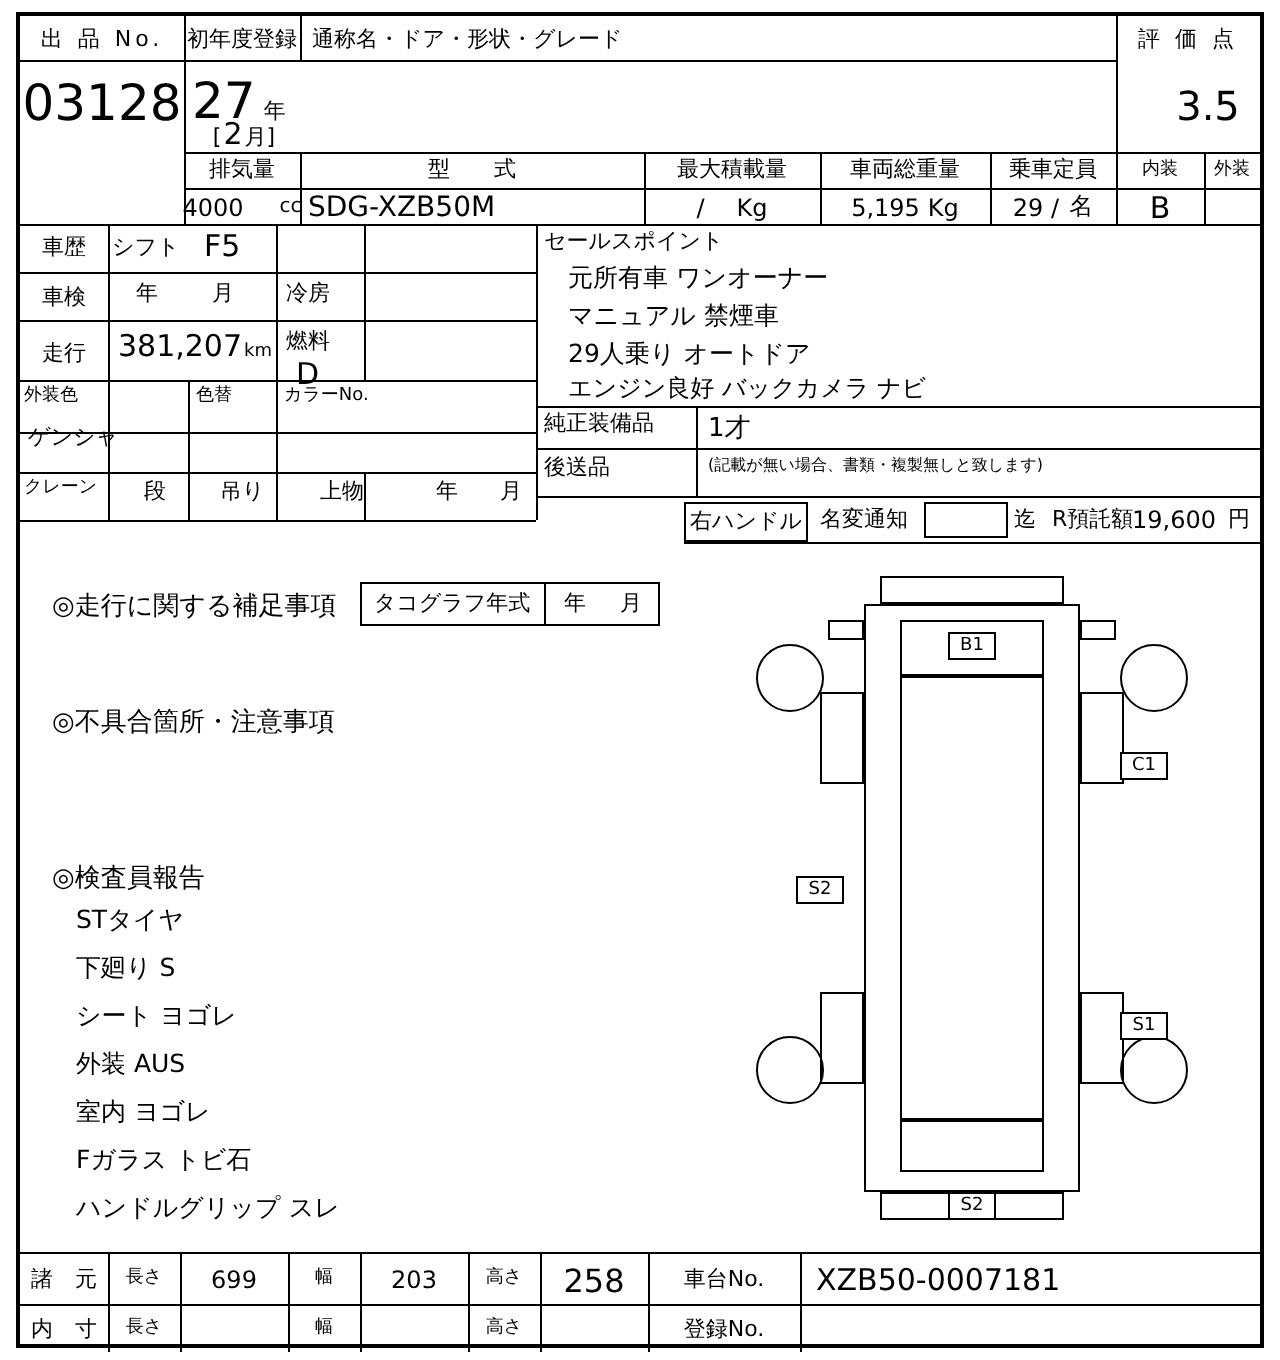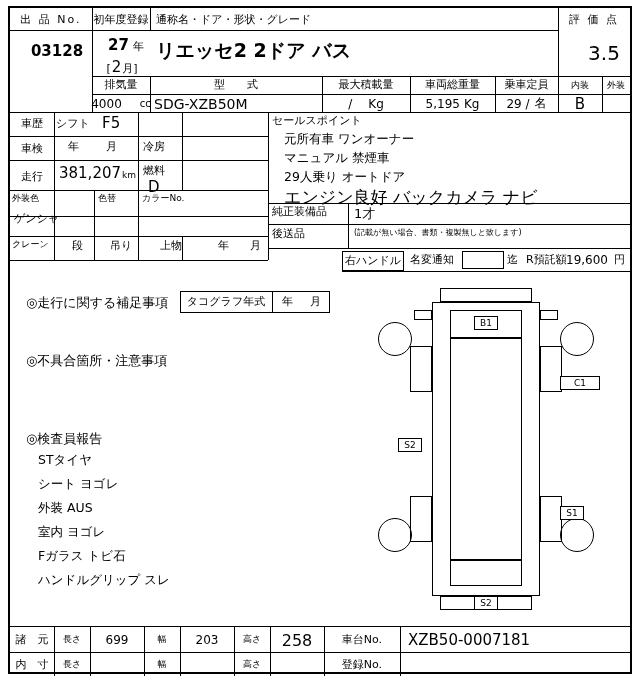--- a/index.html
+++ b/index.html
@@ -23,21 +23,21 @@
   .lbl { font-size:11px; line-height:1.1; }
   .lbl-sm { font-size:9px; line-height:1.1; }
   .ctr { display:flex; align-items:center; justify-content:center; text-align:center; }
   .lft { display:flex; align-items:center; }
   .hl { position:absolute; background:#000; height:1px; }
   .vl { position:absolute; background:#000; width:1px; }
 
   
   .sp { letter-spacing:2px; }
 
-  .big { font-size:15px; font-weight:bold;padding-left:12px; }
+  .big { font-size:25px; font-weight:normal; }
   .mid { font-size:15px; }
 
   
   .diagram { position:absolute; }
   .dg { position:absolute; border:1.6px solid #000; }
   .circle { position:absolute; border:1.6px solid #000; border-radius:50%; }
   .tag {
     position:absolute; border:1px solid #000; background:#fff;
     font-size:9px; display:flex; align-items:center; justify-content:center;
   }
@@ -76,21 +76,20 @@
     <span class="big" style="margin-left:2px;">27</span>
     <span class="lbl" style="margin-left:4px;">年</span>
   </div>
   <div class="abs" style="left:84px;top:50px;width:56px;height:18px;display:flex;align-items:baseline;justify-content:center;">
     <span class="lbl">[</span>
     <span class="mid" style="margin:0 1px;">2</span>
     <span class="lbl">月</span>
     <span class="lbl">]</span>
   </div>
 
-  <div class="abs" style="left:146px;top:28px;width:390px;height:30px;font-size:19px;font-weight:bold;display:flex;align-items:center;">リエッセ2  2ドア バス</div>
 
   <div class="hl" style="left:82px; top:68px; width:466px;"></div>
   <div class="hl" style="left:82px; top:86px; width:466px;"></div>
   <div class="vl" style="left:140px; top:68px; height:36px;"></div>
   <div class="vl" style="left:312px; top:68px; height:36px;"></div>
   <div class="vl" style="left:400px; top:68px; height:36px;"></div>
   <div class="vl" style="left:485px; top:68px; height:36px;"></div>
 
   <div class="abs lbl ctr" style="left:82px;top:69px;width:58px;height:17px;">排気量</div>
   <div class="abs lbl ctr" style="left:140px;top:69px;width:172px;height:17px;">型　　式</div>
@@ -163,21 +162,21 @@
   <div class="vl" style="left:44px; top:228px; height:24px;"></div>
   <div class="vl" style="left:84px; top:228px; height:24px;"></div>
   <div class="vl" style="left:128px; top:228px; height:24px;"></div>
   <div class="vl" style="left:172px; top:228px; height:24px;"></div>
 
   <div class="abs lbl" style="left:262px;top:107px;">セールスポイント</div>
   <div class="abs" style="left:274px;top:124px;width:280px;">
     <div class="lbl" style="font-size:12.5px;margin-bottom:5px;">元所有車 ワンオーナー</div>
     <div class="lbl" style="font-size:12.5px;margin-bottom:5px;">マニュアル 禁煙車</div>
     <div class="lbl" style="font-size:12.5px;margin-bottom:5px;">29人乗り オートドア</div>
-    <div class="lbl" style="font-size:17px;">エンジン良好 バックカメラ ナビ</div>
+    <div class="lbl" style="font-size:12px;">エンジン良好 バックカメラ ナビ</div>
   </div>
 
   <div class="hl" style="left:258px; top:195px; width:362px;"></div>
   <div class="hl" style="left:258px; top:216px; width:362px;"></div>
   <div class="hl" style="left:258px; top:240px; width:362px;"></div>
   <div class="vl" style="left:338px; top:195px; height:21px;"></div>
   <div class="vl" style="left:338px; top:216px; height:24px;"></div>
 
   <div class="abs lbl" style="left:262px;top:198px;">純正装備品</div>
   <div class="abs" style="left:344px;top:197px;font-size:13px;">1才</div>
@@ -200,20 +199,21 @@
   <div class="vl" style="left:262px; top:283px; height:22px;"></div>
   <div class="abs lbl ctr" style="left:170px;top:283px;width:92px;height:22px;">タコグラフ年式</div>
   <div class="abs lbl" style="left:272px;top:288px;">年</div>
   <div class="abs lbl" style="left:300px;top:288px;">月</div>
 
   <div class="abs" style="left:16px;top:344px;font-size:13px;">◎不具合箇所・注意事項</div>
 
   <div class="abs" style="left:16px;top:422px;font-size:13px;">◎検査員報告</div>
   <div class="abs" style="left:28px;top:444px;width:180px;">
     <div style="font-size:12.5px;margin-bottom:7px;">STタイヤ</div>
+    <div style="font-size:12.5px;margin-bottom:7px;">下廻り S</div>
     <div style="font-size:12.5px;margin-bottom:7px;">シート ヨゴレ</div>
     <div style="font-size:12.5px;margin-bottom:7px;">外装 AUS</div>
     <div style="font-size:12.5px;margin-bottom:7px;">室内 ヨゴレ</div>
     <div style="font-size:12.5px;margin-bottom:7px;">Fガラス トビ石</div>
     <div style="font-size:12.5px;">ハンドルグリップ スレ</div>
   </div>
 
   <div class="diagram" style="left:330px;top:272px;width:290px;height:340px;">
 
     <div class="dg" style="left:92px;top:22px;width:108px;height:294px;"></div>
@@ -235,21 +235,21 @@
     <div class="dg" style="left:200px;top:216px;width:22px;height:46px;"></div>
 
     <div class="circle" style="left:38px;top:42px;width:34px;height:34px;"></div>
     <div class="circle" style="left:220px;top:42px;width:34px;height:34px;"></div>
     <div class="circle" style="left:38px;top:238px;width:34px;height:34px;"></div>
     <div class="circle" style="left:220px;top:238px;width:34px;height:34px;"></div>
 
     <div class="tag" style="left:134px;top:36px;width:24px;height:14px;">
       <span>B1</span>
     </div>
-    <div class="tag" style="left:220px;top:96px;width:40px;height:14px;">
+    <div class="tag" style="left:220px;top:96px;width:24px;height:14px;">
       <span>C1</span>
     </div>
     <div class="tag" style="left:58px;top:158px;width:24px;height:14px;">
       <span>S2</span>
     </div>
     <div class="tag" style="left:220px;top:226px;width:24px;height:14px;">
       <span>S1</span>
     </div>
     <div class="tag" style="left:134px;top:316px;width:24px;height:14px;">
       <span>S2</span>

